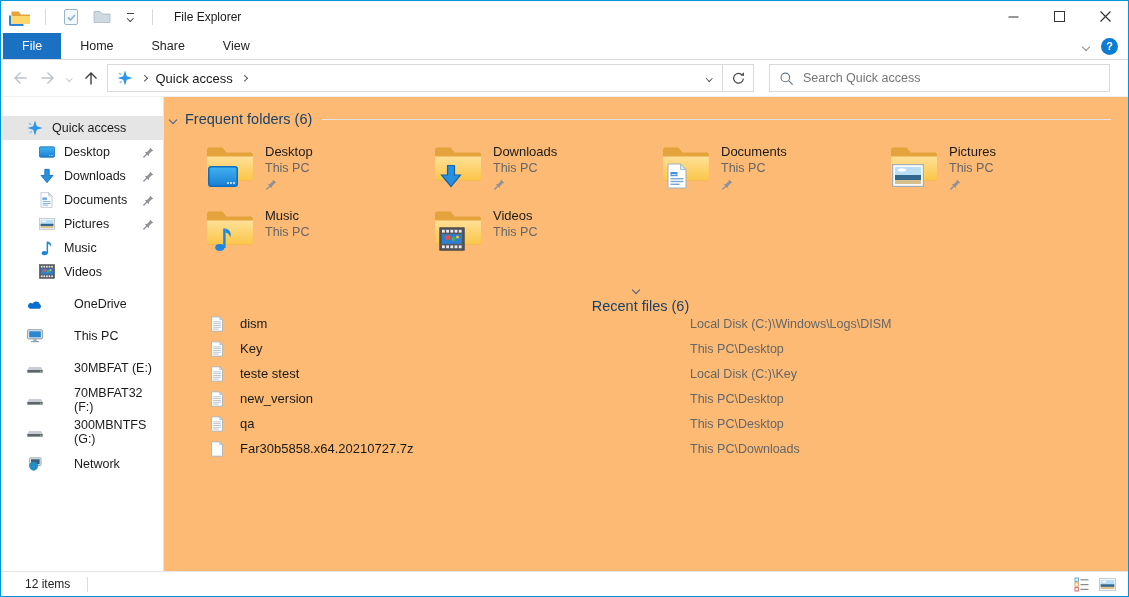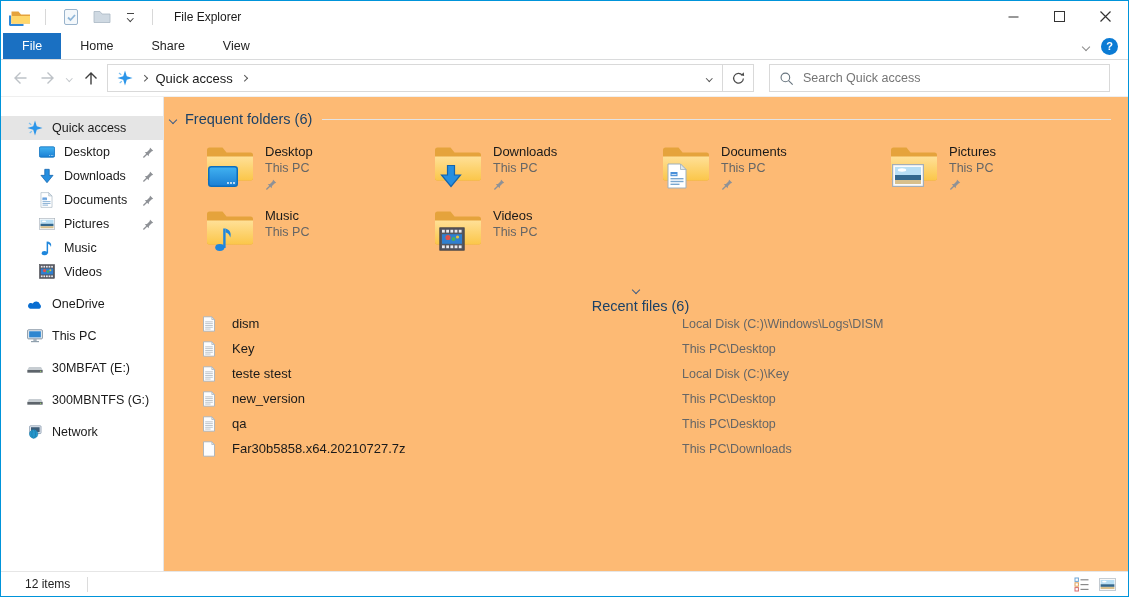--- a/index.html
+++ b/index.html
@@ -41,21 +41,21 @@
   .refresh-btn { width:31px; height:28px; border:1px solid #d9d9d9; border-left:none; display:flex; align-items:center; justify-content:center; }
   .search { width:341px; height:28px; border:1px solid #d9d9d9; margin-left:15px; display:flex; align-items:center; padding:0 9px; gap:9px; }
   .search input { border:none; outline:none; width:100%; font-size:12.5px; color:#4c1d95; font-family:"Liberation Sans",sans-serif; }
   .search input::placeholder { color:#757575; }
 
   
   .main { display:flex; height:474px; }
   .sidebar { width:163px; border-right:1px solid #e6e6e6; padding-top:19px; flex:none; }
   .side-item { height:24px; display:flex; align-items:center; font-size:12.5px; color:#1a1a1a; position:relative; padding-left:26px; }
   .side-item.child { padding-left:38px; }
-  .side-item.gap { margin-top:8px; }
+  .side-item.gap { margin-top:8px;gap:22px; }
   .side-item.selected { background:#e5e5e5; }
   .side-item .sicon { width:16px; height:16px; margin-right:9px; flex:none; display:flex; }
   .side-item .spin { position:absolute; right:9px; top:6px; width:12px; height:12px; }
 
   .content { flex:1; position:relative; background:#fdba74; }
   .group-header { position:absolute; left:6px; right:17px; height:20px; display:flex; align-items:center; color:#1c4166; font-size:14.5px; }
   .group-header .gchev { color:#3e5d85; margin:0 9px 2px 0; }
   .group-header .rule { flex:1; height:1px; background:#e3e3e3; margin-left:10px; }
   .gh-frequent { top:12px; }
   .gh-recent { top:183px;flex-direction:column; }
@@ -69,21 +69,21 @@
   .ov-downloads { left:6px; bottom:-1px; }
   .ov-documents { left:5px; bottom:-2px; }
   .ov-pictures { left:2px; bottom:0; }
   .ov-music { left:8px; bottom:-1px; }
   .ov-videos { left:5px; bottom:0; }
   .tinfo { margin-left:11px; padding-top:3px; }
   .tname { font-size:13px; color:#1a1a1a; line-height:16px; }
   .tloc { font-size:12.5px; color:#666; line-height:16px; }
   .tpin { margin-top:2px; width:12px; height:12px; }
 
-  .files { position:absolute; top:214px; left:0; right:0; }
+  .files { position:absolute; top:214px; left:8px; right:0; }
   .file-row { height:25px; display:flex; align-items:center; position:relative; }
   .ficon { width:16px; height:16px; margin-left:37px; flex:none; display:flex; }
   .fname { margin-left:15px; font-size:13px; color:#1a1a1a; }
   .fpath { position:absolute; left:518px; font-size:12.5px; color:#666; }
 
   
   .statusbar { height:25px; border-top:1px solid #e6e6e6; display:flex; align-items:center; font-size:12px; color:#222; }
   .status-count { margin-left:24px; }
   .status-div { width:1px; height:15px; background:#dcdcdc; margin-left:17px; }
   .views { margin-left:auto; margin-right:12px; display:flex; gap:7px; align-items:center; }
@@ -444,20 +444,28 @@
             </svg>
           </span>
         <span>30MBFAT (E:)</span>
       </div>
       <div class="side-item gap">
         <span class="sicon">
             <svg width="16" height="10" style="margin-top:4px">
               <use href="#sym-drive"></use>
             </svg>
           </span>
+        <span>70MBFAT32 (F:)</span>
+      </div>
+      <div class="side-item gap">
+        <span class="sicon">
+            <svg width="16" height="10" style="margin-top:4px">
+              <use href="#sym-drive"></use>
+            </svg>
+          </span>
         <span>300MBNTFS (G:)</span>
       </div>
       <div class="side-item gap">
         <span class="sicon">
             <svg width="16" height="14" style="margin-top:1px">
               <use href="#sym-network"></use>
             </svg>
           </span>
         <span>Network</span>
       </div>

